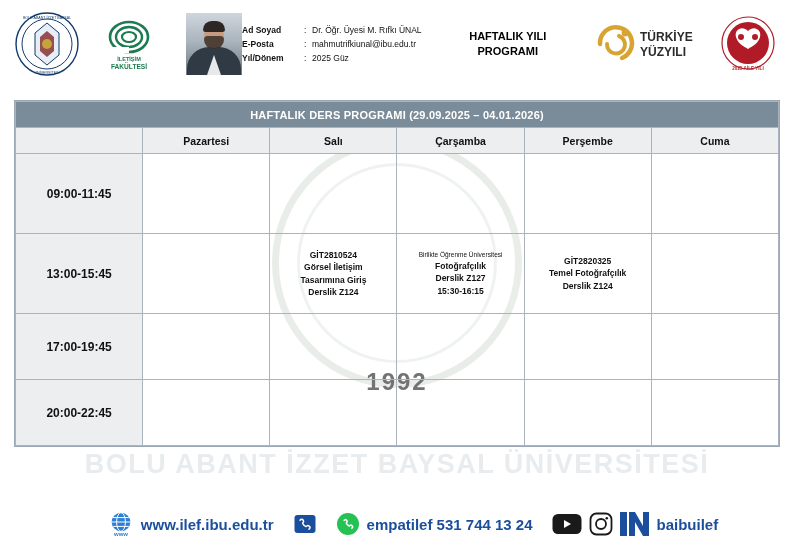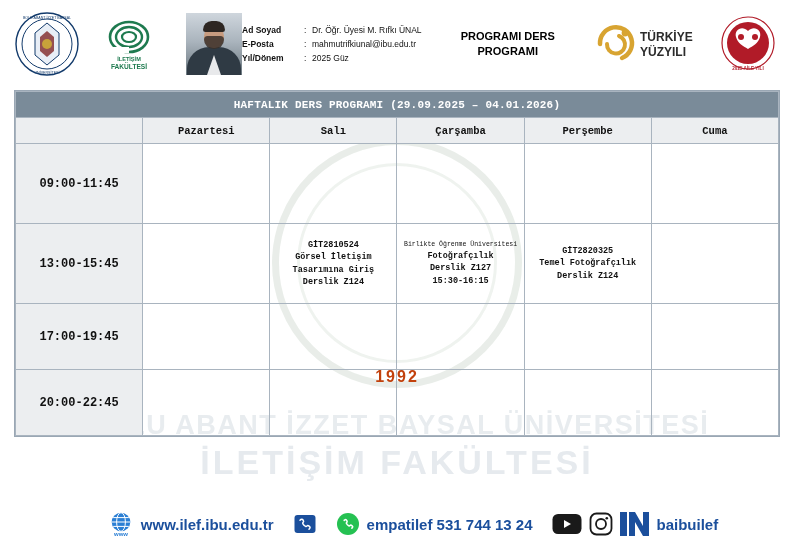--- a/index.html
+++ b/index.html
@@ -103,38 +103,37 @@
     border: 7px solid #e7ece7;
     opacity: .9;
   }
   .wm-seal:after {
     content: "";
     position: absolute; left: 18px; top: 18px; right: 18px; bottom: 18px;
     border-radius: 50%; border: 3px solid #eef2ee;
   }
   .wm-year {
     position: absolute; left: 50%; top: 248px; transform: translateX(-50%);
-    font-size: 16px; color: #c2410c; letter-spacing: 2px; font-weight: bold;
+    font-size: 24px; color: #737373; letter-spacing: 2px; font-weight: bold;
   }
   .wm-line1 {
     font-size: 27px; font-weight: bold; color: #e8ecef;
     letter-spacing: 1.5px; white-space: nowrap; margin-bottom: 2px;
   }
   .wm-line2 {
     font-size: 34px; font-weight: bold; color: #e6eaee;
     letter-spacing: 3px; white-space: nowrap;
   }
 
   
   .table-wrap {
     position: relative;
     z-index: 2;
-    margin: 6px 14px 0 14px;
+    margin: 16px 14px 0 14px;
     border: 1px solid #9aa7b4;
-    font-family: Liberation Mono, monospace;
   }
   table.schedule {
     width: 100%;
     border-collapse: collapse;
     table-layout: fixed;
   }
   table.schedule td, table.schedule th {
     border: 1px solid #a9b4bf;
     padding: 0;
   }
@@ -259,21 +258,21 @@
         <span class="val">mahmutrifkiunal@ibu.edu.tr</span>
       </div>
       <div class="row">
         <span class="lbl">Yıl/Dönem</span>
         <span class="sep">:</span>
         <span class="val">2025 Güz</span>
       </div>
     </div>
 
     <div class="doc-title">
-      <div>PROGRAMI DERS</div>
+      <div>HAFTALIK YILI</div>
       <div>PROGRAMI</div>
     </div>
 
     <div class="logo-box logo-turkiye">
       <svg width="112" height="56" viewBox="0 0 112 56">
         <g transform="translate(22,28)">
           <path d="M-16 0 A16 16 0 1 1 6 14" fill="none" stroke="#d8a431" stroke-width="4.5" stroke-linecap="round"></path>
           <path d="M-9 0 A9 9 0 1 0 3 -8" fill="none" stroke="#d8a431" stroke-width="4" stroke-linecap="round"></path>
           <circle cx="9" cy="-11" r="3.4" fill="#d8a431"></circle>
         </g>
@@ -291,21 +290,20 @@
         <circle cx="39" cy="24" r="3" fill="#b11b28"></circle>
         <text x="32" y="57" font-size="4.6" fill="#b11b28" text-anchor="middle" font-weight="bold" font-family="Liberation Sans, sans-serif">2025 AİLE YILI</text>
       </svg>
     </div>
   </div>
 
   <div class="watermark">
     <div class="wm-seal"></div>
     <div class="wm-year">1992</div>
     <div class="wm-line1">BOLU ABANT İZZET BAYSAL ÜNİVERSİTESİ</div>
-    <div class="wm-line2">İLETİŞİM FAKÜLTESİ</div>
   </div>
 
   <div class="table-wrap">
     <table class="schedule">
       <tbody>
         <tr>
           <td class="banner-cell" colspan="6">HAFTALIK DERS PROGRAMI (29.09.2025 –  04.01.2026)</td>
         </tr>
         <tr>
           <td class="corner dayhead"></td>

